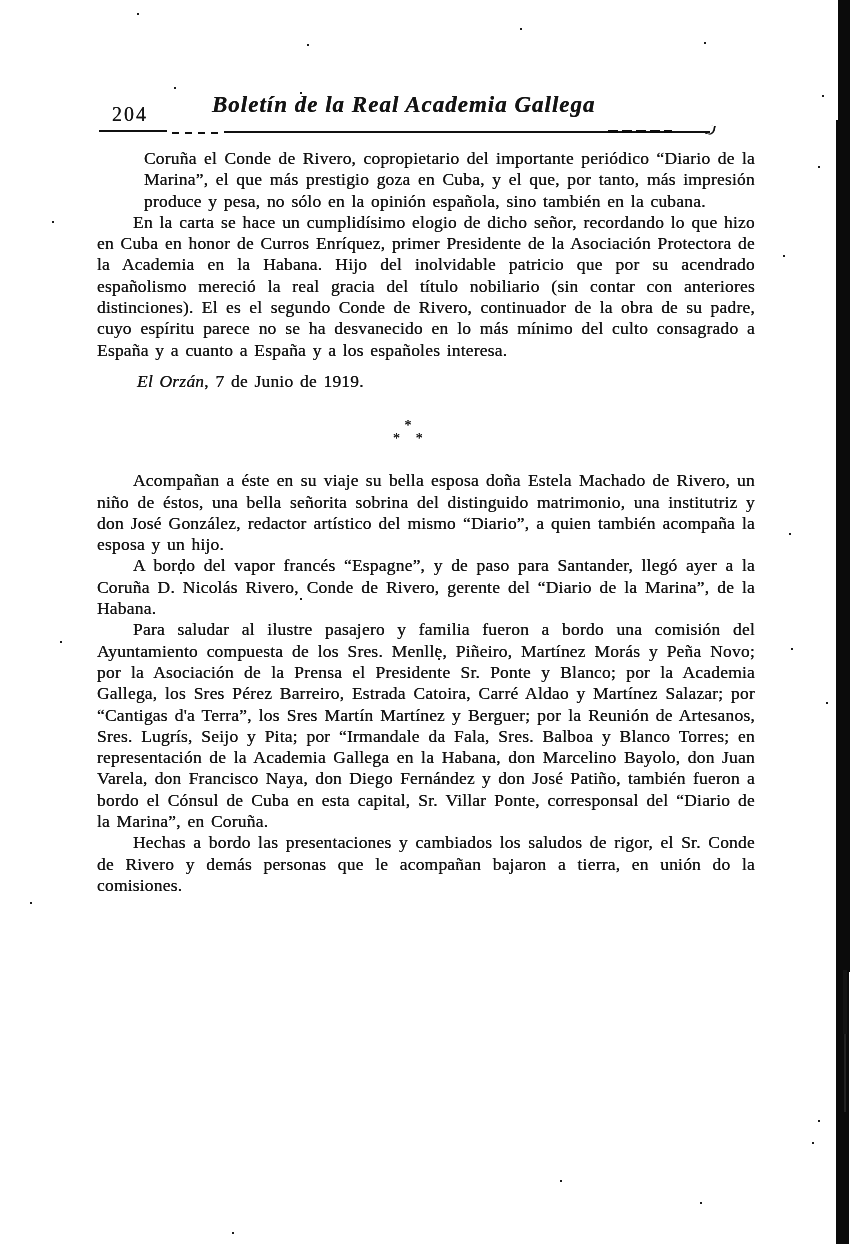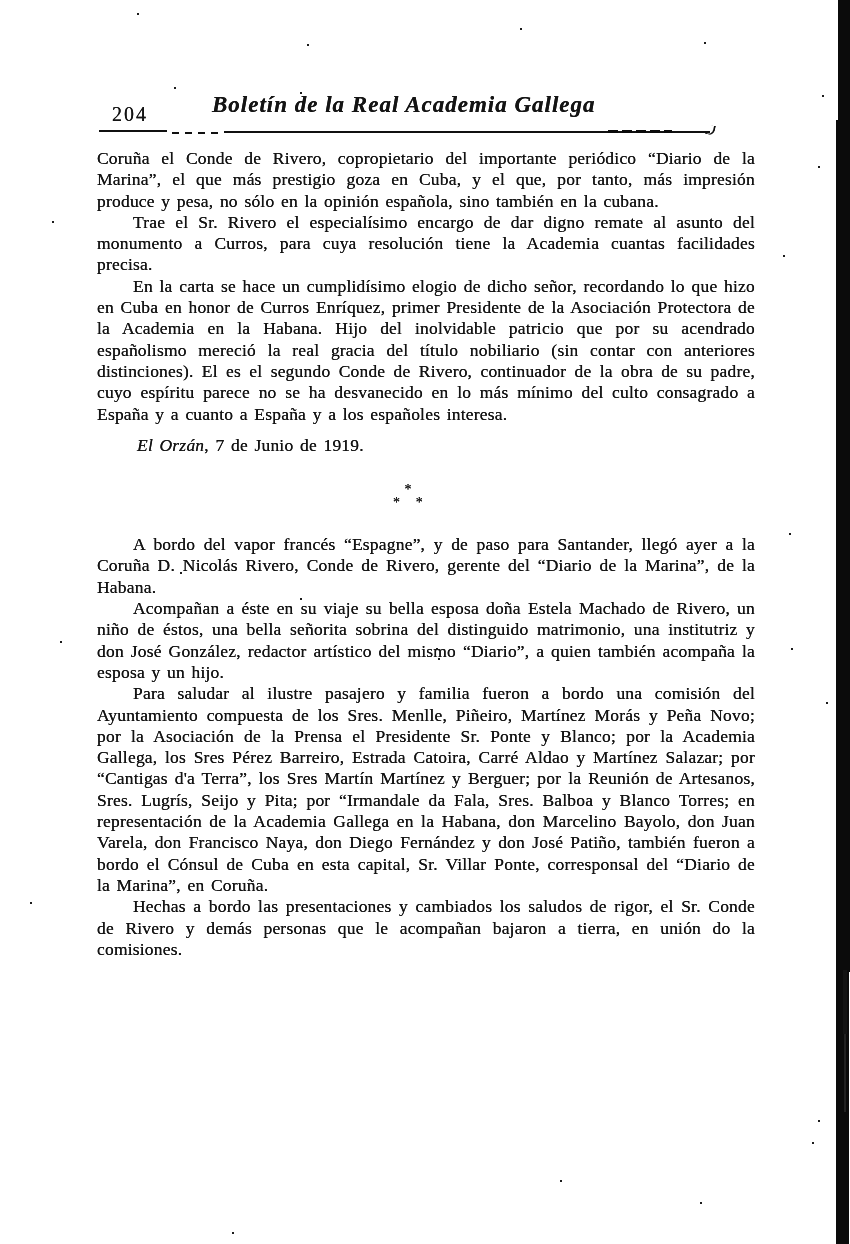--- a/index.html
+++ b/index.html
@@ -41,21 +41,21 @@
 
   
   .text-block{
     position:absolute;left:97px;top:148px;width:658px;
     font-size:17.5px;line-height:21.3px;
     text-align:justify;
     word-spacing:2px;letter-spacing:0.2px;
     text-shadow:0 0 0.55px currentColor;
   }
   .text-block p{margin:0;text-indent:36px;}
-  .text-block p.noindent{text-indent:0;}
+  .text-block p.noindent{text-indent:0;margin-left:47px;}
   .dateline{margin-top:10px !important;text-indent:40px !important;text-align:left;}
   .dateline em{font-style:italic;margin-top:37px;}
   .asterism{
     margin:27px 36px 25px 0;
     text-align:center;
     font-size:14px;line-height:13px;
     text-indent:0 !important;
   }
   .asterism .ast-bottom{word-spacing:12px;}
 
@@ -83,32 +83,31 @@
   <div class="page-number">204</div>
   <div class="journal-title">Boletín de la Real Academia Gallega</div>
   <div class="rule-short"></div>
   <div class="rule-dashes"></div>
   <div class="rule-long"></div>
   <div class="rule-blotch"></div>
   <div class="rule-hook"></div>
 
   <div class="text-block">
     <p class="noindent">Coruña el Conde de Rivero, copropietario del importante periódico “Diario de la Marina”, el que más prestigio goza en Cuba, y el que, por tanto, más impresión produce y pesa, no sólo en la opinión española, sino también en la cubana.</p>
-    <p>Trae el Sr. Rivero el especialísimo encargo de dar digno remate al asunto del monumento a Curros, para cuya resolución tiene la Academia cuantas facilidades precisa.</p>
     <p>En la carta se hace un cumplidísimo elogio de dicho señor, recordando lo que hizo en Cuba en honor de Curros Enríquez, primer Presidente de la Asociación Protectora de la Academia en la Habana. Hijo del inolvidable patricio que por su acendrado españolismo mereció la real gracia del título nobiliario (sin contar con anteriores distinciones). El es el segundo Conde de Rivero, continuador de la obra de su padre, cuyo espíritu parece no se ha desvanecido en lo más mínimo del culto consagrado a España y a cuanto a España y a los españoles interesa.</p>
 
     <p class="dateline"><em>El Orzán</em><span>, 7 de Junio de 1919.</span></p>
 
     <div class="asterism">
       <div class="ast-top">*</div>
       <div class="ast-bottom">* *</div>
     </div>
 
+    <p>Acompañan a éste en su viaje su bella esposa doña Estela Machado de Rivero, un niño de éstos, una bella señorita sobrina del distinguido matrimonio, una institutriz y don José González, redactor artístico del mismo “Diario”, a quien también acompaña la esposa y un hijo.</p>
     <p>A bordo del vapor francés “Espagne”, y de paso para Santander, llegó ayer a la Coruña D. Nicolás Rivero, Conde de Rivero, gerente del “Diario de la Marina”, de la Habana.</p>
-    <p>Acompañan a éste en su viaje su bella esposa doña Estela Machado de Rivero, un niño de éstos, una bella señorita sobrina del distinguido matrimonio, una institutriz y don José González, redactor artístico del mismo “Diario”, a quien también acompaña la esposa y un hijo.</p>
     <p>Para saludar al ilustre pasajero y familia fueron a bordo una comisión del Ayuntamiento compuesta de los Sres. Menlle, Piñeiro, Martínez Morás y Peña Novo; por la Asociación de la Prensa el Presidente Sr. Ponte y Blanco; por la Academia Gallega, los Sres Pérez Barreiro, Estrada Catoira, Carré Aldao y Martínez Salazar; por “Cantigas d'a Terra”, los Sres Martín Martínez y Berguer; por la Reunión de Artesanos, Sres. Lugrís, Seijo y Pita; por “Irmandale da Fala, Sres. Balboa y Blanco Torres; en representación de la Academia Gallega en la Habana, don Marcelino Bayolo, don Juan Varela, don Francisco Naya, don Diego Fernández y don José Patiño, también fueron a bordo el Cónsul de Cuba en esta capital, Sr. Villar Ponte, corresponsal del “Diario de la Marina”, en Coruña.</p>
     <p>Hechas a bordo las presentaciones y cambiados los saludos de rigor, el Sr. Conde de Rivero y demás personas que le acompañan bajaron a tierra, en unión do la comisiones.</p>
   </div>
 
   <div class="scan-strip-top"></div>
   <div class="scan-strip-mid"></div>
   <div class="scan-strip-thin"></div>
   <div class="noise"></div>
 
 </div>

